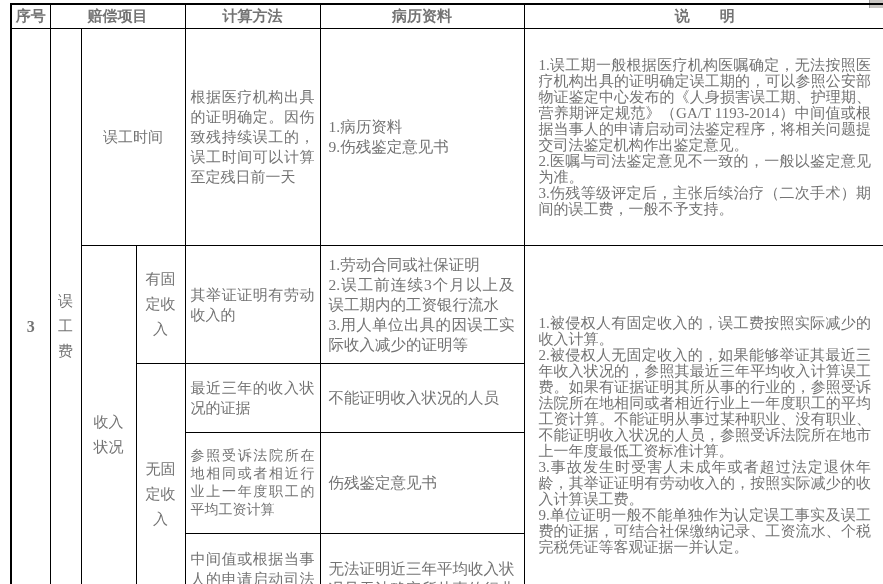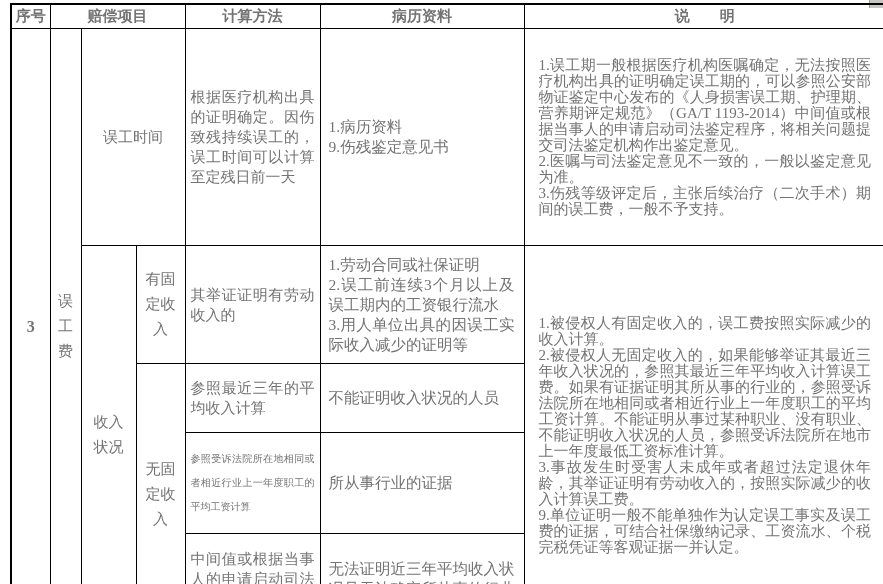--- a/index.html
+++ b/index.html
@@ -60,22 +60,22 @@
   td.note{
     font-size:15px;
     line-height:16px;
     text-align:justify;
     text-justify:inter-character;
     white-space:pre-line;
     padding:2px 14px;
     vertical-align:middle;
   }
   td.shrink{
-    font-size:10px;
-    line-height:24px;
+    font-size:14px;
+    line-height:18px;
   }
   tr.h-head{height:24px;}
   tr.h-r1{height:217px;}
   tr.h-r2{height:118px;}
   tr.h-r3{height:49px;}
   tr.h-r4{height:76px;}
   tr.h-r5{height:92px;}
   #corner-fragment{
     position:absolute;right:0;top:0;width:13px;height:8px;
     background:#c9c6c2;border-left:1px solid #9a9a9a;
@@ -134,27 +134,27 @@
       <td class="note" rowspan="4">1.被侵权人有固定收入的，误工费按照实际减少的收入计算。
 2.被侵权人无固定收入的，如果能够举证其最近三年收入状况的，参照其最近三年平均收入计算误工费。如果有证据证明其所从事的行业的，参照受诉法院所在地相同或者相近行业上一年度职工的平均工资计算。不能证明从事过某种职业、没有职业、不能证明收入状况的人员，参照受诉法院所在地市上一年度最低工资标准计算。
 3.事故发生时受害人未成年或者超过法定退休年龄，其举证证明有劳动收入的，按照实际减少的收入计算误工费。
 9.单位证明一般不能单独作为认定误工事实及误工费的证据，可结合社保缴纳记录、工资流水、个税完税凭证等客观证据一并认定。</td>
     </tr>
 
     <tr class="h-r3">
       <td class="lbl" rowspan="3">无固
 定收
 入</td>
-      <td class="txt">参照最近三年的平均收入计算</td>
+      <td class="txt">最近三年的收入状况的证据</td>
       <td class="evi">不能证明收入状况的人员</td>
     </tr>
 
     <tr class="h-r4">
       <td class="txt shrink">参照受诉法院所在地相同或者相近行业上一年度职工的平均工资计算</td>
-      <td class="evi">所从事行业的证据</td>
+      <td class="evi">伤残鉴定意见书</td>
     </tr>
 
     <tr class="h-r5">
       <td class="txt">中间值或根据当事人的申请启动司法鉴定程序</td>
       <td class="evi">无法证明近三年平均收入状况且无法确定所从事的行业</td>
     </tr>
   </tbody>
     </table>
 </div>
 

